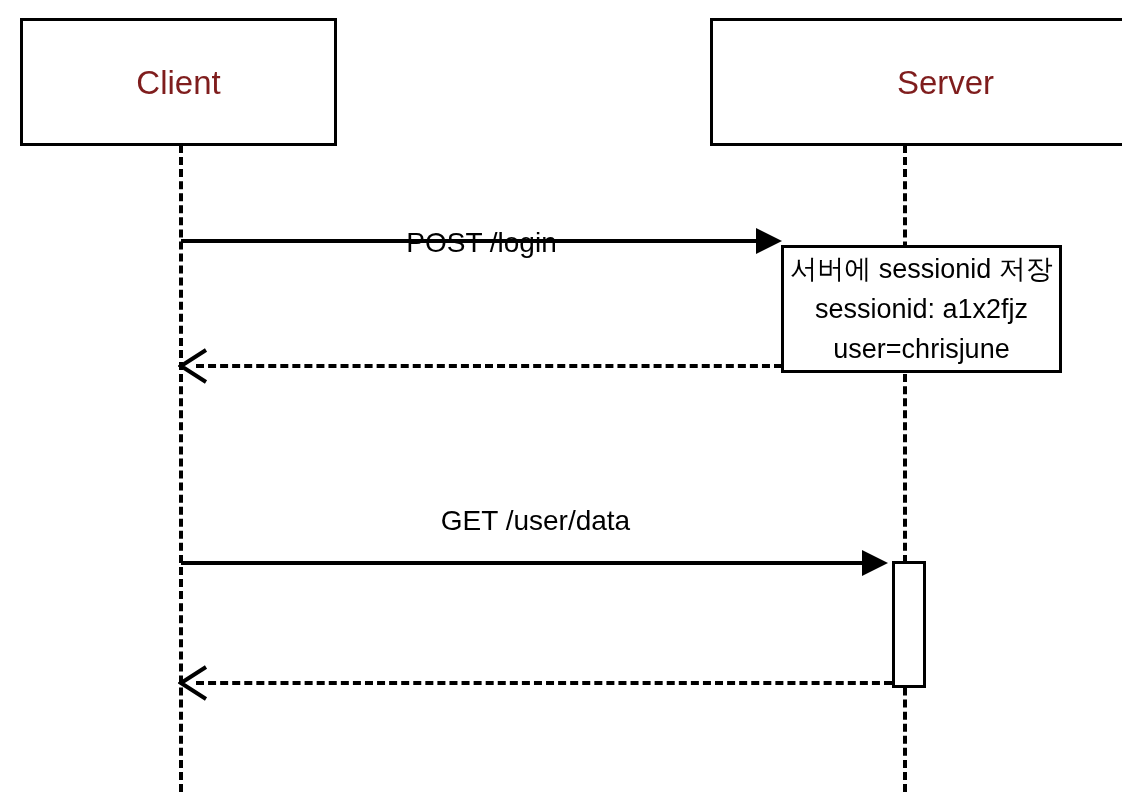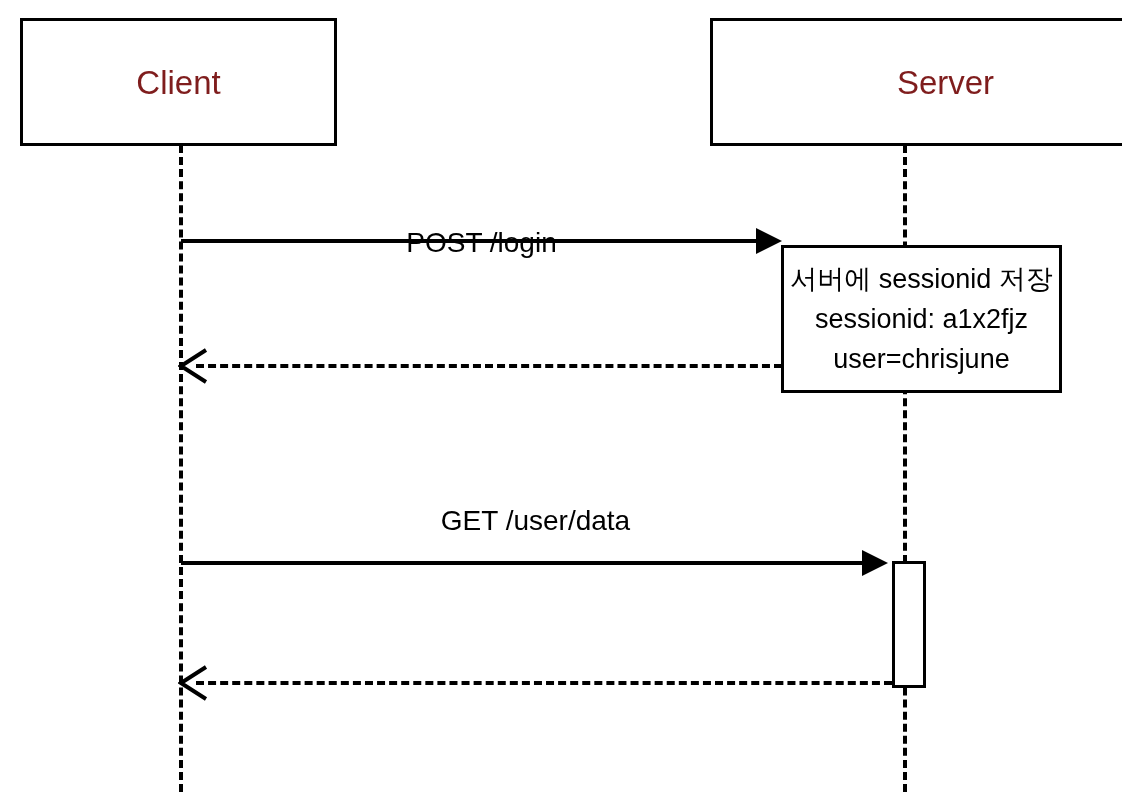--- a/index.html
+++ b/index.html
@@ -134,21 +134,21 @@
   <div class="msg-line-solid" style="left:181px; top:239px; width:580px;"></div>
   <div class="arrowhead-filled" style="left:756px; top:228px;"></div>
 
   <div class="msg-line-dashed" style="left:196px; top:364px; width:586px;"></div>
   <div class="arrowhead-open" style="left:178px; top:348px;">
     <svg width="30" height="36" viewBox="0 0 30 36">
       <path d="M28 2 L3 18 L28 34" fill="none" stroke="#000000" stroke-width="4"></path>
     </svg>
   </div>
 
-  <div class="note-box" style="left:781px; top:245px; width:281px; height:148px;">
+  <div class="note-box" style="left:781px; top:245px; width:281px; height:128px;">
     <span class="note-line">서버에 sessionid 저장</span>
     <span class="note-line">sessionid: a1x2fjz</span>
     <span class="note-line">user=chrisjune</span>
   </div>
 
   <div class="msg-label" style="left:181px; top:482px; width:709px;">GET /user/data</div>
   <div class="msg-line-solid" style="left:181px; top:561px; width:684px;"></div>
   <div class="arrowhead-filled" style="left:862px; top:550px;"></div>
 
   <div class="activation" style="left:892px; top:561px; width:34px; height:127px;"></div>

